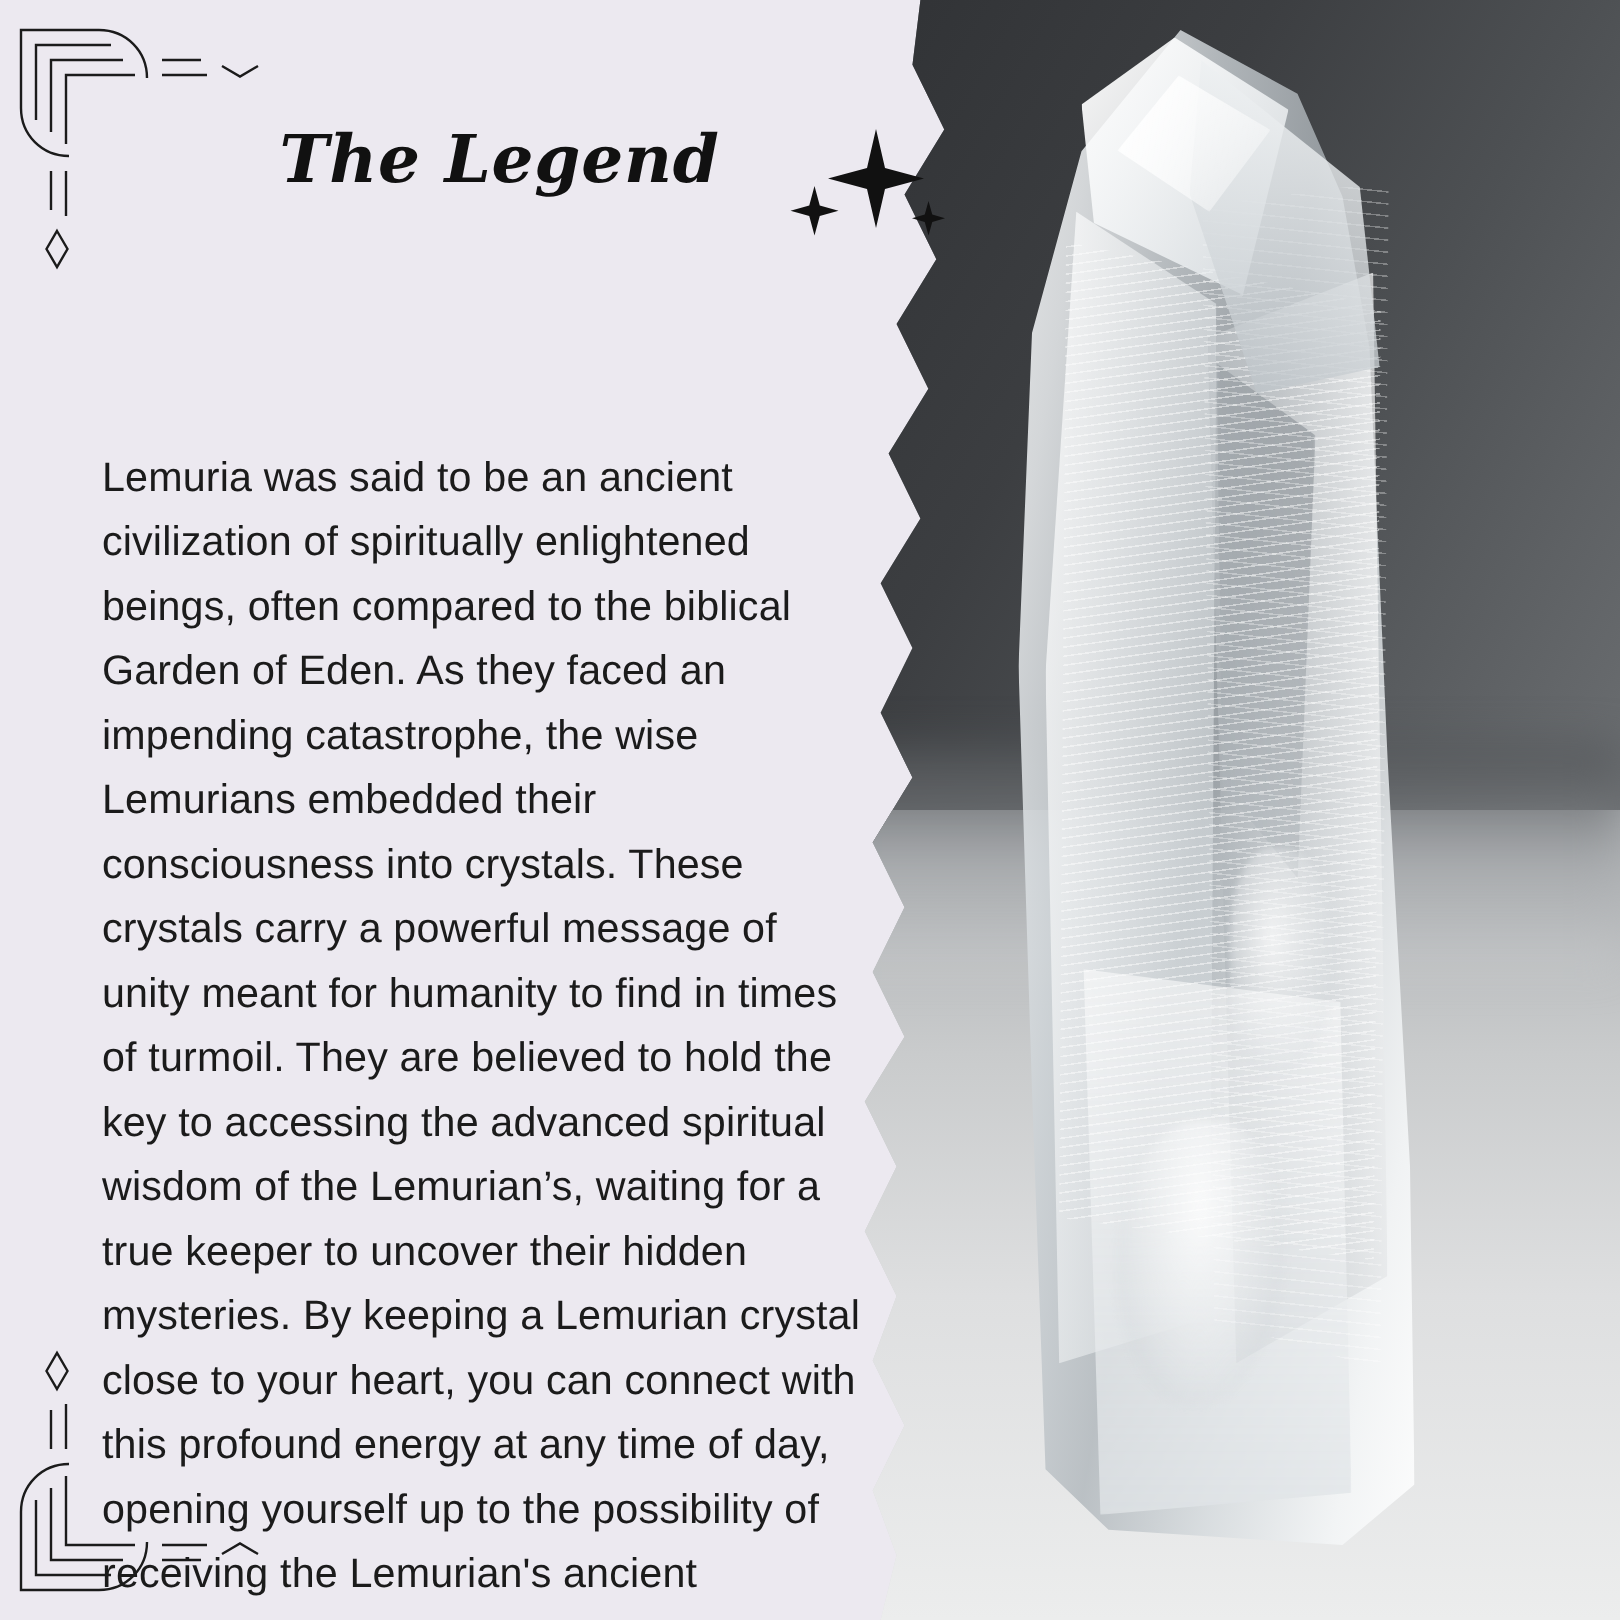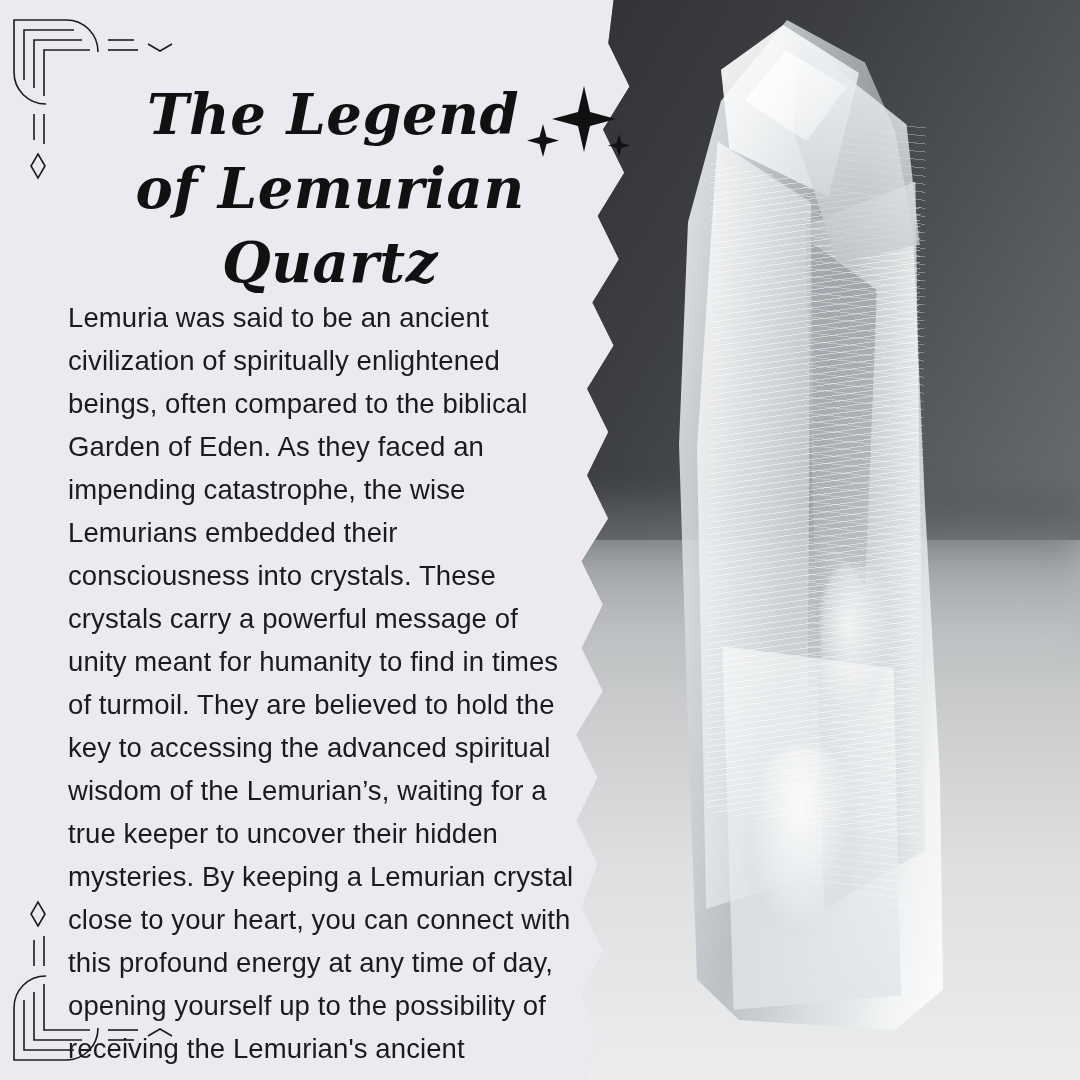--- a/index.html
+++ b/index.html
@@ -201,21 +201,21 @@
   }
 
   .title {
     position: absolute;
     left: 60px;
     top: 78px;
     width: 540px;
     font-family: "DejaVu Serif", serif;
     font-style: italic;
     font-weight: 700;
-    font-size: 56px;
+    font-size: 44px;
     line-height: 1.32;
     color: #111111;
     letter-spacing: 0.5px;
     text-align: center;
   }
   .title .line1 { display: block; padding-left: 6px; }
   .title .line2 { display: block; }
 
   .sparkles {
     position: absolute;
@@ -271,21 +271,20 @@
       <div class="facet facet-a"></div>
       <div class="facet facet-b"></div>
       <div class="highlight-top"></div>
     </div>
   </div>
 
   <div class="content">
 
     <div class="title">
       <span class="line1">The Legend</span>
-      <span class="line2">of Lemurian Quartz</span>
     </div>
 
     <svg class="sparkles" viewBox="0 0 120 90">
       <path d="M72 4 L78 30 L104 37 L78 44 L72 70 L66 44 L40 37 L66 30 Z" fill="#111111"></path>
       <path d="M31 42 L34.5 55 L47 58.5 L34.5 62 L31 75 L27.5 62 L15 58.5 L27.5 55 Z" fill="#111111"></path>
       <path d="M107 52 L109.5 61 L118 63.5 L109.5 66 L107 75 L104.5 66 L96 63.5 L104.5 61 Z" fill="#111111"></path>
     </svg>
 
     <p class="body-text">Lemuria was said to be an ancient civilization of spiritually enlightened beings, often compared to the biblical Garden of Eden. As they faced an impending catastrophe, the wise Lemurians embedded their consciousness into crystals. These crystals carry a powerful message of unity meant for humanity to find in times of turmoil. They are believed to hold the key to accessing the advanced spiritual wisdom of the Lemurian’s, waiting for a true keeper to uncover their hidden mysteries. By keeping a Lemurian crystal close to your heart, you can connect with this profound energy at any time of day, opening yourself up to the possibility of receiving the Lemurian's ancient teachings and elevating your spiritual journey.</p>
 

